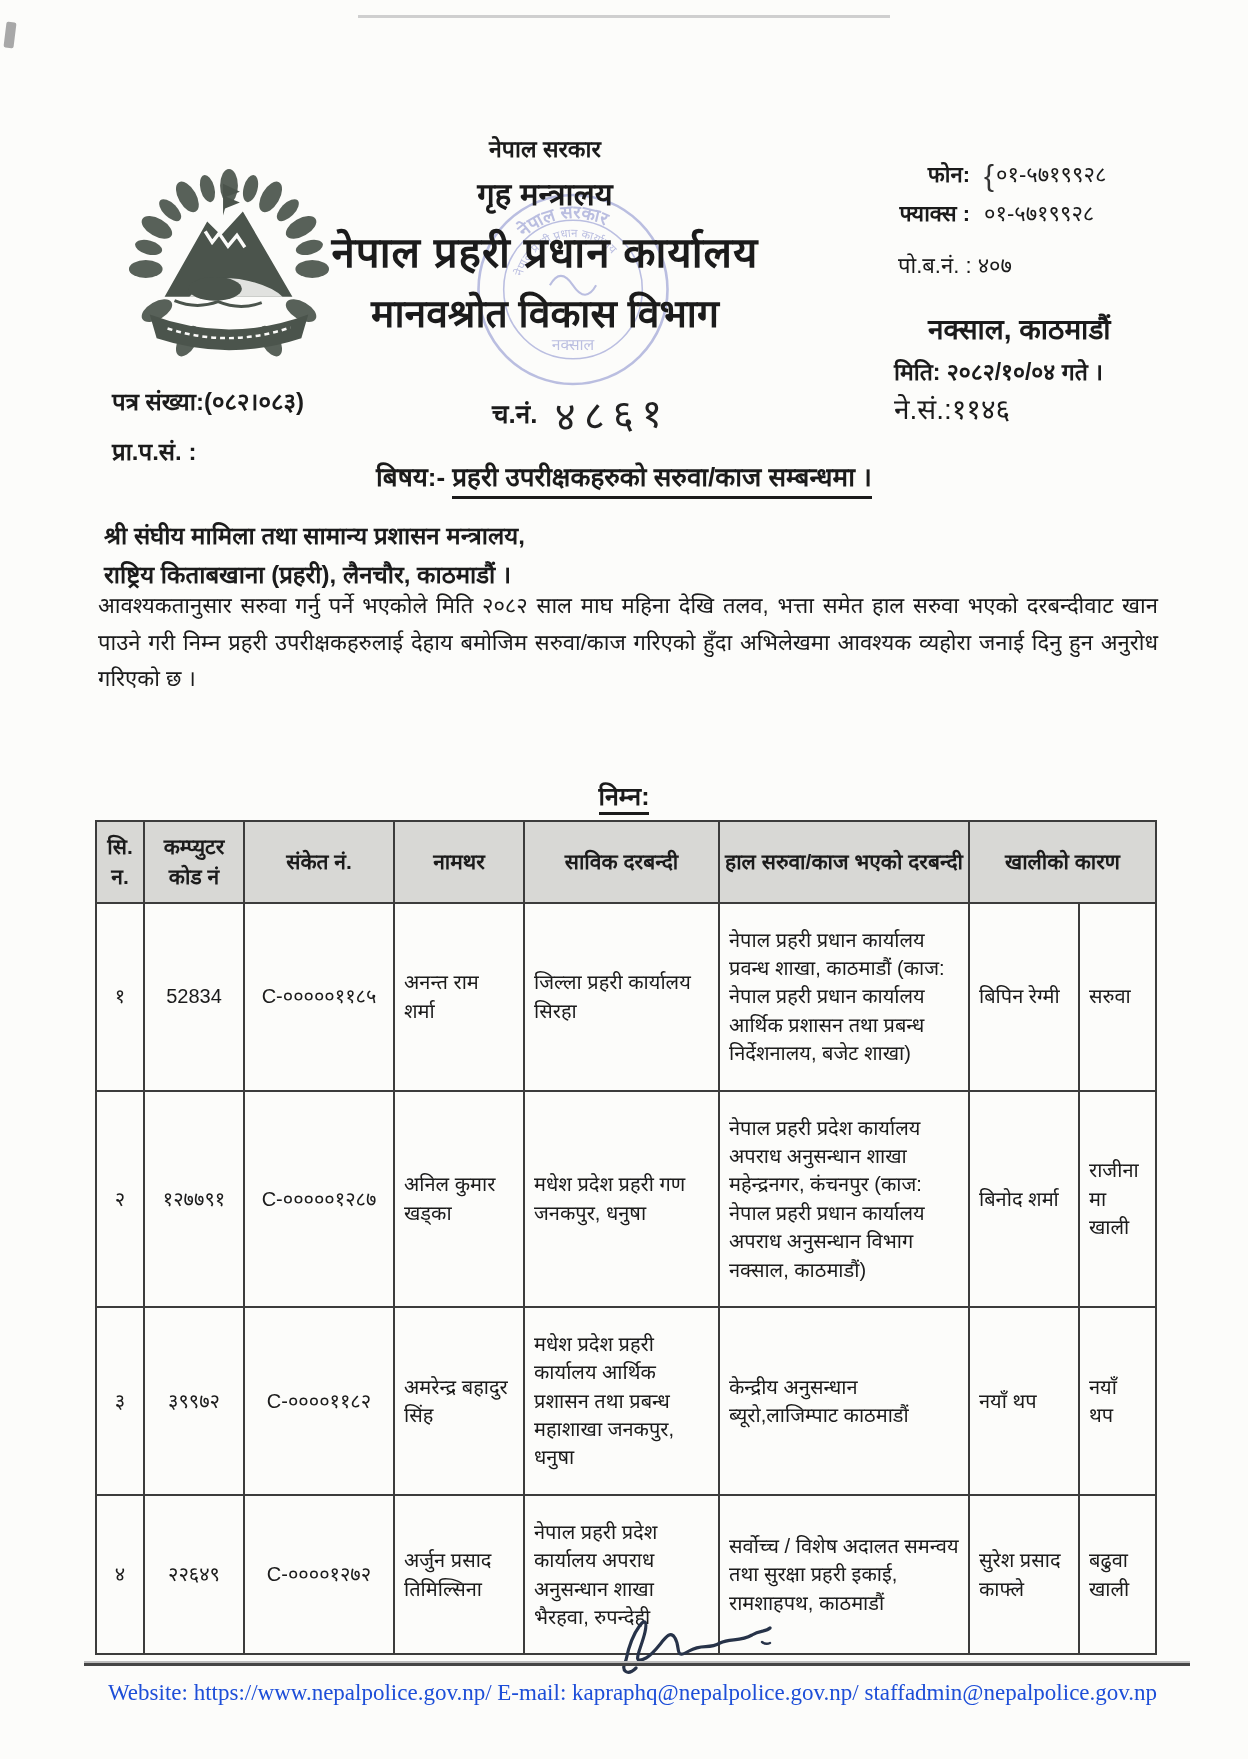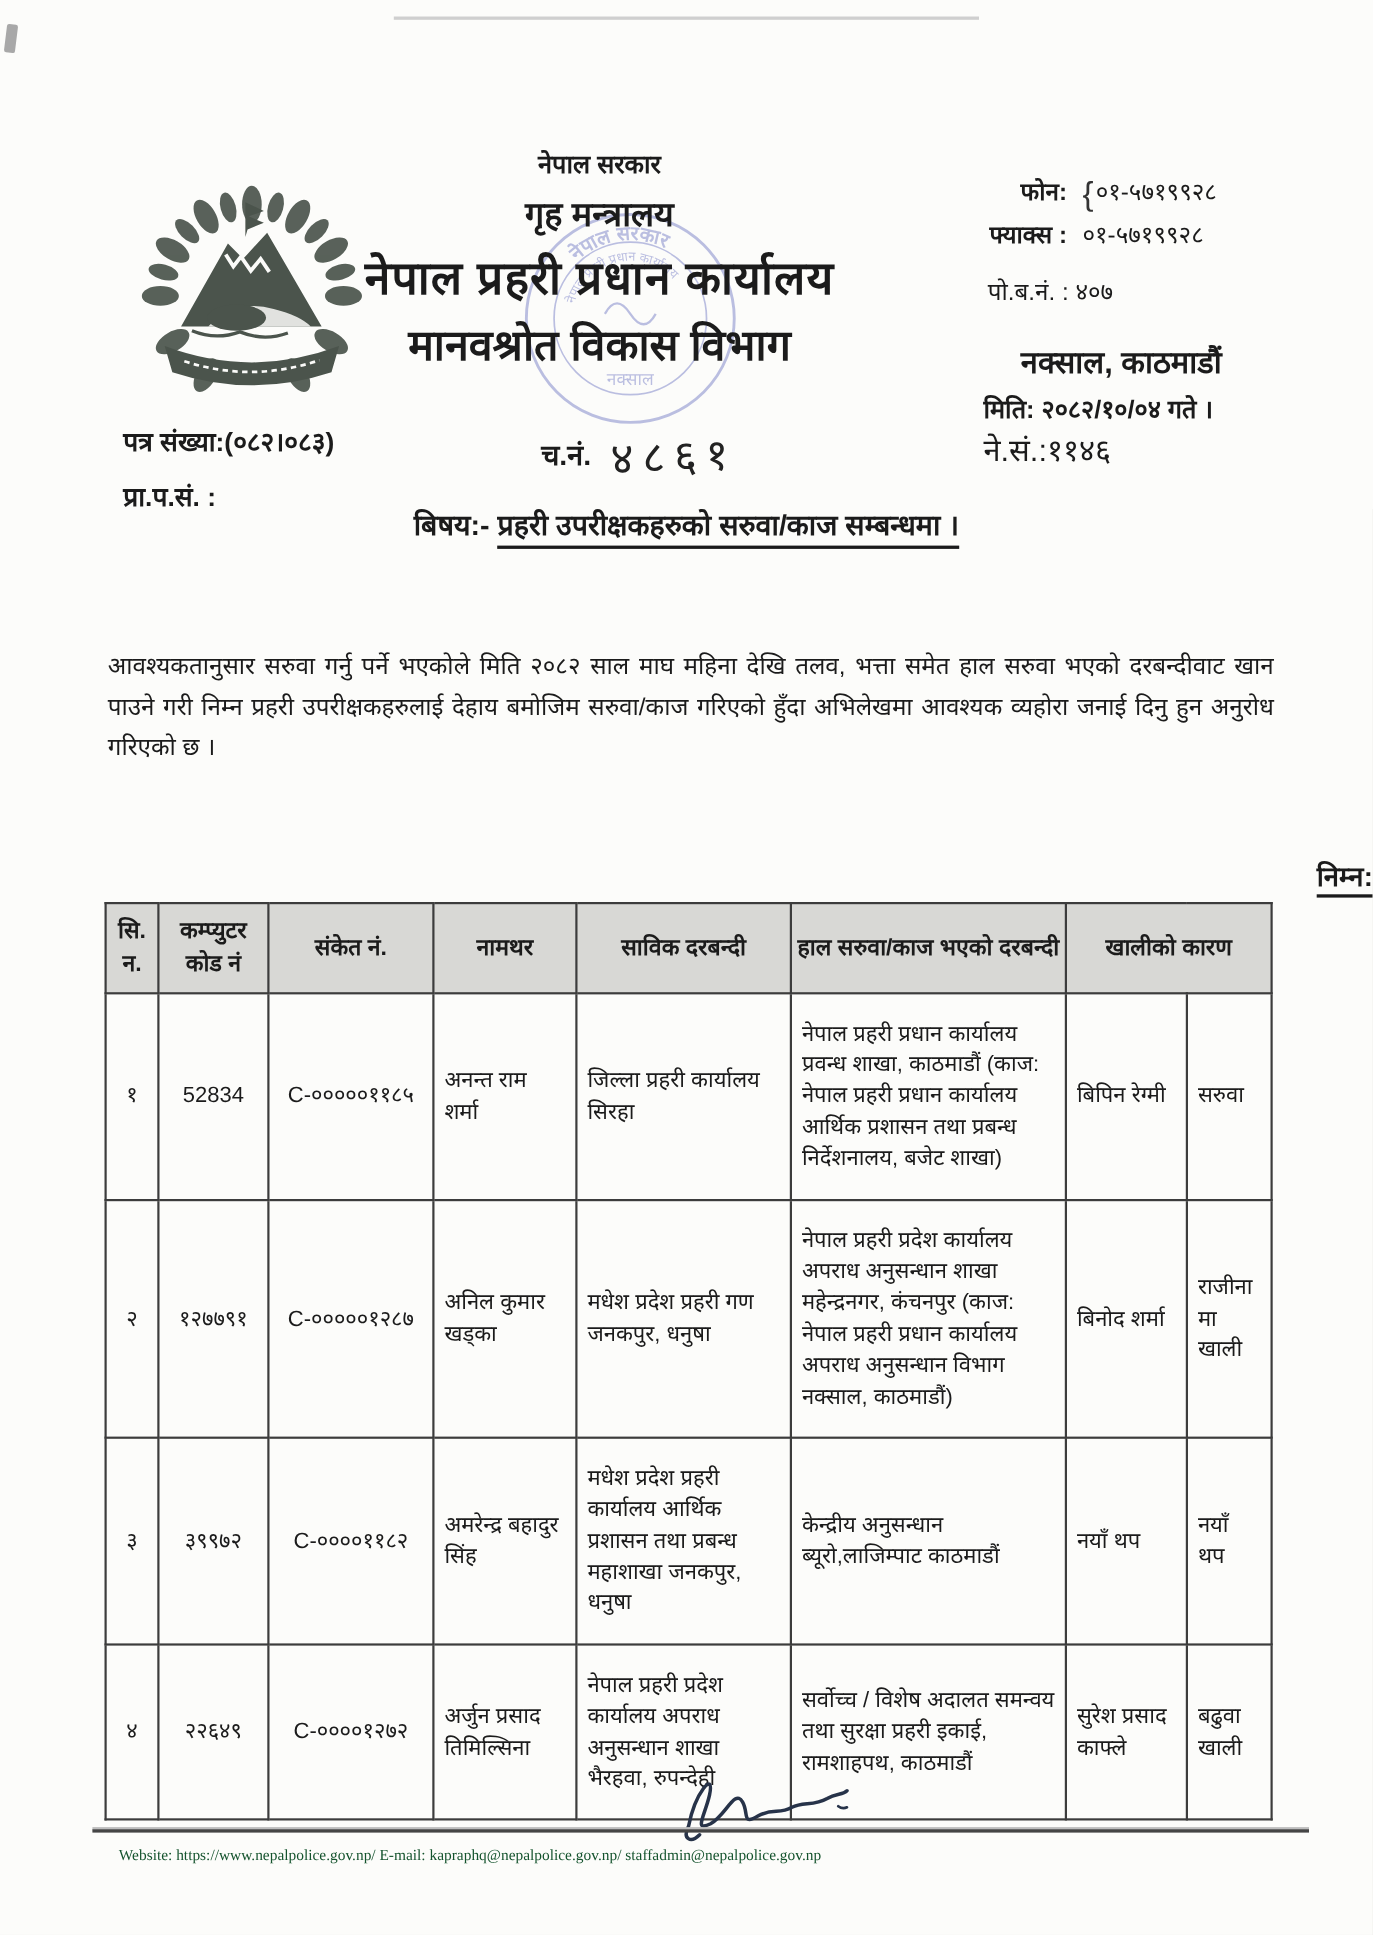--- a/index.html
+++ b/index.html
@@ -47,40 +47,40 @@
 
   .subject{position:absolute;left:0;top:458px;width:100%;text-align:center;font-size:26px;font-weight:700;}
   .subject .u{border-bottom:3px solid #1b1b1b;padding-bottom:4px;}
 
   .addressee{position:absolute;left:104px;top:516px;font-size:24px;font-weight:700;line-height:39px;}
 
   .body-text{position:absolute;left:98px;top:588px;width:1060px;font-size:22px;line-height:1.66;text-align:justify;}
   .body-text p{margin:0;}
   .body-text p.indent{text-indent:58px;}
 
-  .nimna{position:absolute;left:0;top:778px;width:100%;text-align:right;font-size:25px;font-weight:700;}
+  .nimna{position:absolute;left:0;top:778px;width:100%;text-align:center;font-size:25px;font-weight:700;}
   .nimna span{border-bottom:3px solid #1b1b1b;padding-bottom:2px;}
 
   table.transfer-table{
     position:absolute;left:95px;top:820px;width:1060px;
     border-collapse:collapse;font-size:20px;line-height:1.42;
     table-layout:fixed;
   }
   .transfer-table th,.transfer-table td{border:2px solid #3c3c3c;padding:22px 9px;vertical-align:middle;word-wrap:break-word;}
   .transfer-table th{background:#d8d8d5;font-weight:700;font-size:21px;text-align:center;padding:10px 4px;}
   .td-c{text-align:center;}
   .transfer-table tr.r1{height:176px;}
   .transfer-table tr.r2{height:208px;}
   .transfer-table tr.r3{height:152px;}
   .transfer-table tr.r4{height:136px;}
 
   .signature{position:absolute;left:612px;top:1598px;width:170px;height:80px;}
 
   .footer-line{position:absolute;left:84px;top:1663px;width:1106px;height:3px;background:#454545;box-shadow:0 -2px 0 #bdbdbd;}
-  .footer-text{position:absolute;left:108px;top:1680px;font-family:"Liberation Serif","DejaVu Serif",serif;font-size:14px;color:#14532d;}
+  .footer-text{position:absolute;left:108px;top:1680px;font-family:"Liberation Serif","DejaVu Serif",serif;font-size:23px;color:#1d4ed8;}
 </style>
 </head>
 <body>
 
 <div class="page">
 
   <div class="artifact-topline"></div>
   <div class="artifact-blob"></div>
 
   <svg class="logo" viewBox="0 0 220 200">
@@ -160,20 +160,24 @@
     <span>च.नं.</span>
     <span class="hand">४८६१</span>
   </div>
   <div class="ref-prapasam">प्रा.प.सं. :</div>
 
   <div class="subject">
     <span>बिषय:-</span>
     <span class="u">प्रहरी उपरीक्षकहरुको सरुवा/काज सम्बन्धमा ।</span>
   </div>
 
+  <div class="addressee">
+    <div>श्री संघीय मामिला तथा सामान्य प्रशासन मन्त्रालय,</div>
+    <div>राष्ट्रिय किताबखाना (प्रहरी), लैनचौर, काठमाडौं ।</div>
+  </div>
 
   <div class="body-text">
     <p>आवश्यकतानुसार सरुवा गर्नु पर्ने भएकोले मिति २०८२ साल माघ महिना देखि तलव, भत्ता समेत हाल सरुवा भएको दरबन्दीवाट खान पाउने गरी निम्न प्रहरी उपरीक्षकहरुलाई देहाय बमोजिम सरुवा/काज गरिएको हुँदा अभिलेखमा आवश्यक व्यहोरा जनाई दिनु हुन अनुरोध गरिएको छ ।</p>
   </div>
 
   <div class="nimna">
     <span>निम्न:</span>
   </div>
 
   <table class="transfer-table">

